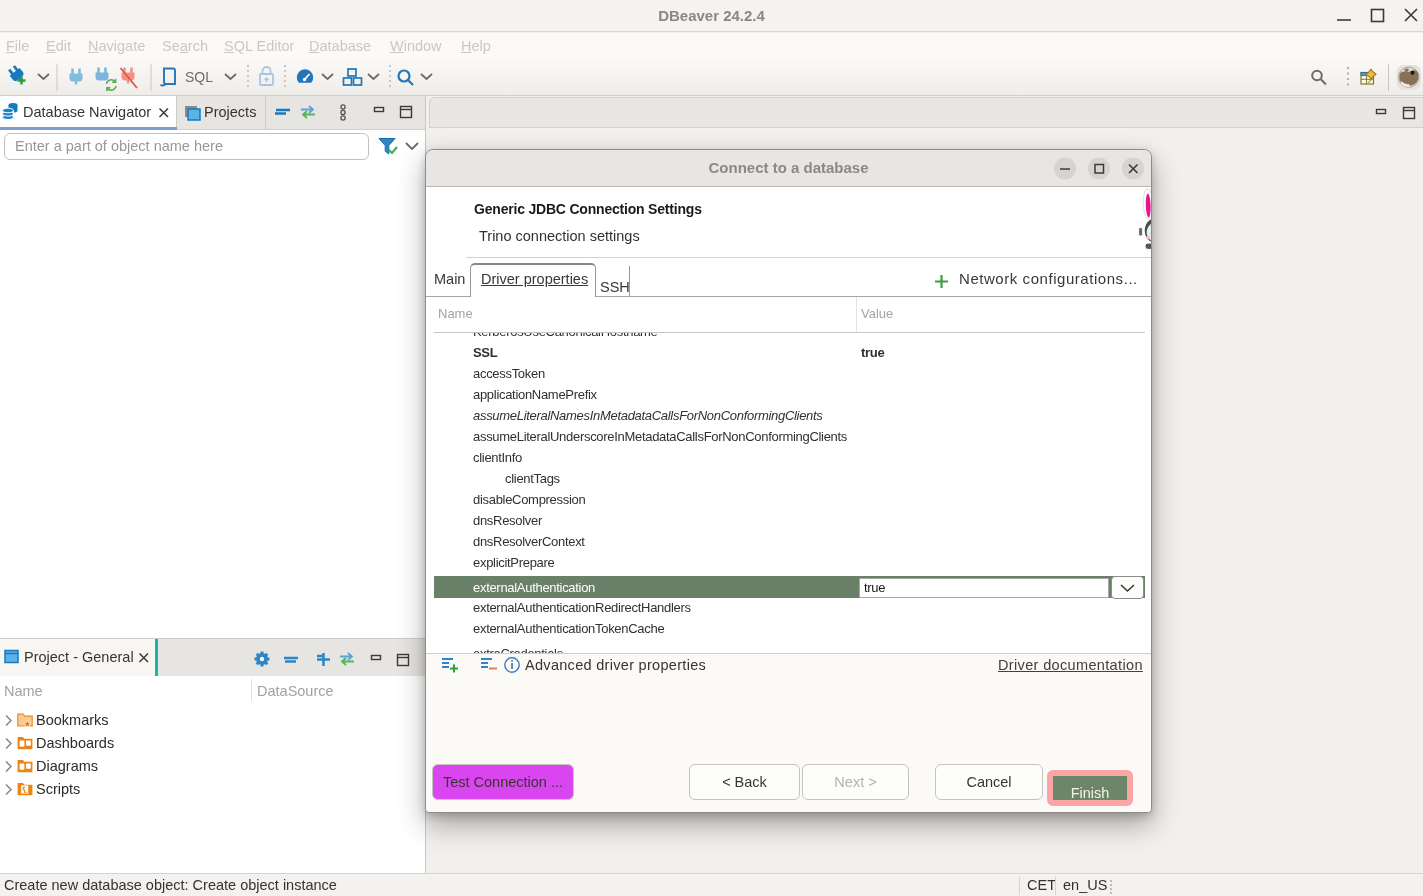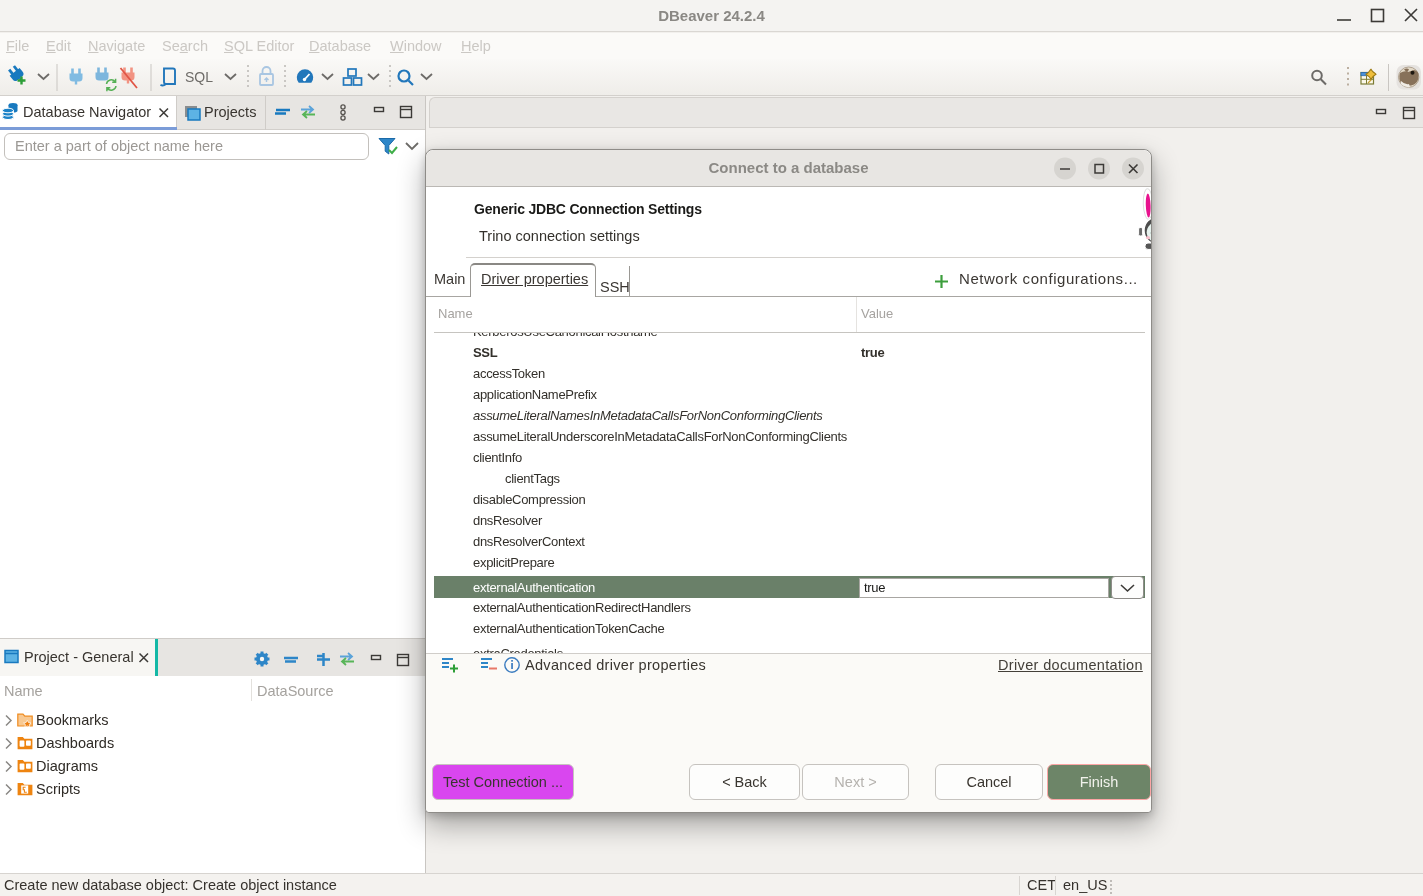--- a/index.html
+++ b/index.html
@@ -381,15 +381,15 @@
       <circle cx="72" cy="10" r="7.2" fill="none" stroke="#3a7bbf" stroke-width="1.4"></circle>
       <rect x="71.2" y="8" width="1.7" height="6" fill="#3a7bbf"></rect>
       <rect x="71.2" y="5" width="1.7" height="1.7" fill="#3a7bbf"></rect>
     </svg>
     <span class="abs" style="left:99px;top:3px;letter-spacing:0.3px;">Advanced driver properties</span>
     <span class="abs" style="left:572px;top:3px;text-decoration:underline;color:#44403a;letter-spacing:0.35px;">Driver documentation</span>
     <div class="abs" style="left:6px;top:110px;width:142px;height:36px;background:#d946ef;border:1px solid #c6c3bf;border-radius:6px;text-align:center;line-height:34px;">Test Connection ...</div>
     <div class="abs" style="left:263px;top:110px;width:111px;height:36px;background:#fdfdfc;border:1px solid #c6c3bf;border-radius:6px;text-align:center;line-height:34px;">&lt; Back</div>
     <div class="abs" style="left:376px;top:110px;width:107px;height:36px;background:#fdfdfc;border:1px solid #c6c3bf;border-radius:6px;text-align:center;line-height:34px;color:#b5b2ae;">Next &gt;</div>
     <div class="abs" style="left:509px;top:110px;width:108px;height:36px;background:#fdfdfc;border:1px solid #c6c3bf;border-radius:6px;text-align:center;line-height:34px;">Cancel</div>
-    <div class="abs" style="left:621px;top:110px;width:104px;height:36px;background:#6d8568;border:1px solid #fca5a5;border-radius:6px;text-align:center;line-height:34px;color:#f1f2ec;">Finish</div>
+    <div class="abs" style="left:621px;top:116px;width:86px;height:36px;background:#6d8568;border:6px solid #fca5a5;border-radius:6px;text-align:center;line-height:34px;color:#f1f2ec;">Finish</div>
   </div>
 </div>
 
 </body></html>

